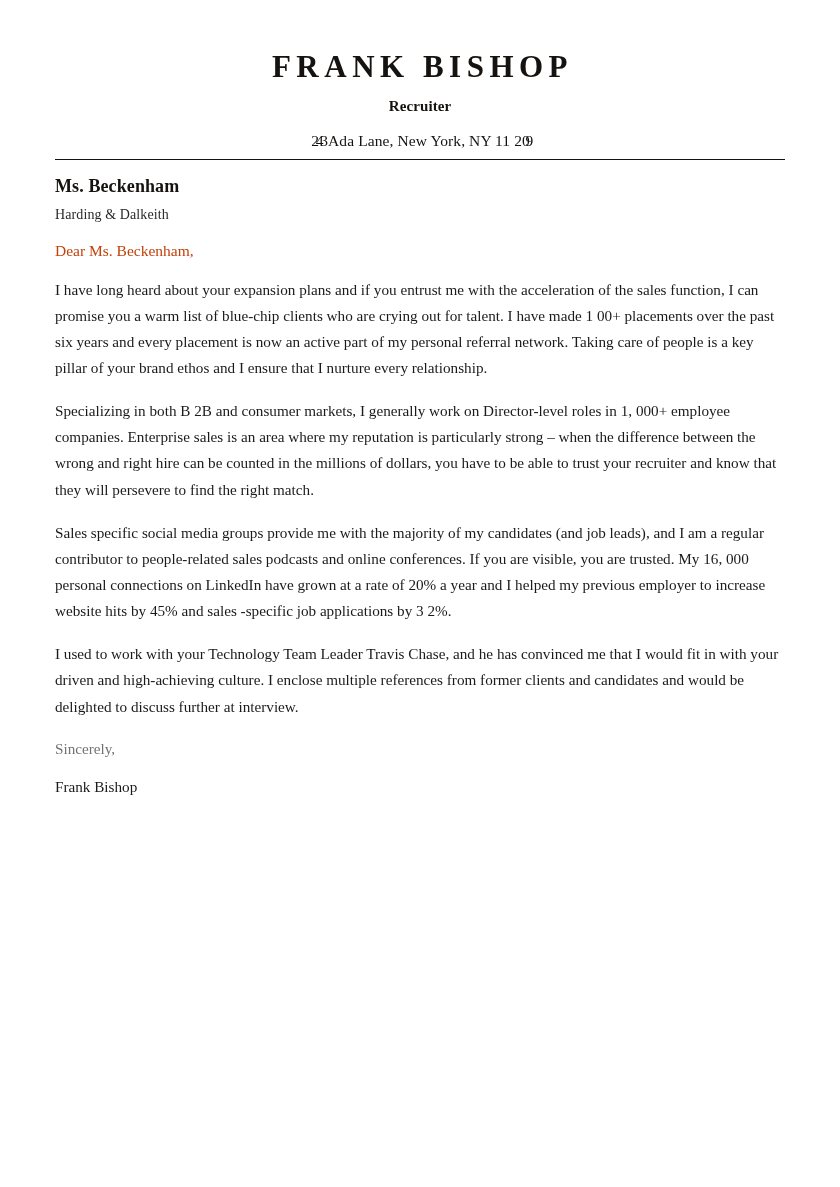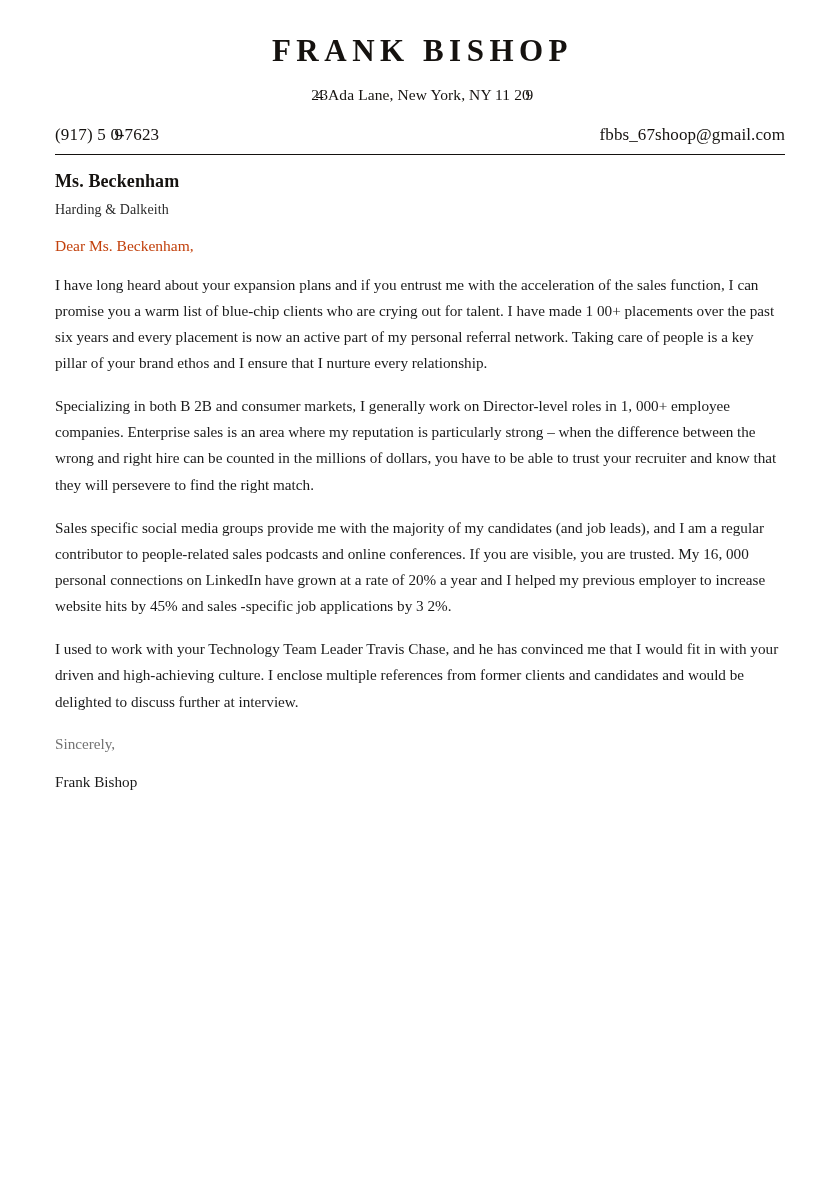--- a/index.html
+++ b/index.html
@@ -8,21 +8,21 @@
     background: #ffffff;
   }
   body {
     font-family: "Liberation Serif", "DejaVu Serif", serif;
     color: #1a1a1a;
   }
   .page {
     position: relative;
     width: 840px;
     height: 833px;
-    margin: 0 auto;
+    margin: 16px auto;
     background: #ffffff;
     box-sizing: border-box;
     padding: 0 55px;
     overflow: hidden;
     border-radius: 29px;
   }
 
   
   .header {
     padding-top: 33px;
@@ -119,27 +119,24 @@
     color: #1a1a1a;
   }
 </style>
 </head>
 <body>
 
 <div class="page">
 
   <div class="header">
     <div class="name">FRANK BISHOP</div>
+    <div class="job-title">Recruiter</div>
     <div class="address"><span class="kern-tight">243</span><span> Ada Lane, New York, NY 11 2</span><span class="kern-tight2">09</span></div>
   </div>
 
-  <div class="contact-row">
-    <div class="contact-phone"><span>(917) 5 </span><span class="kern-tight2">09</span><span>-7623</span></div>
-    <div class="contact-email">fbbs_67shoop@gmail.com</div>
-  </div>
 
   <div class="rule"></div>
 
   <div class="recipient">
     <div class="recipient-name">Ms. Beckenham</div>
     <div class="recipient-company">Harding &amp; Dalkeith</div>
   </div>
 
 
   <div class="salutation">Dear Ms. Beckenham,</div>

